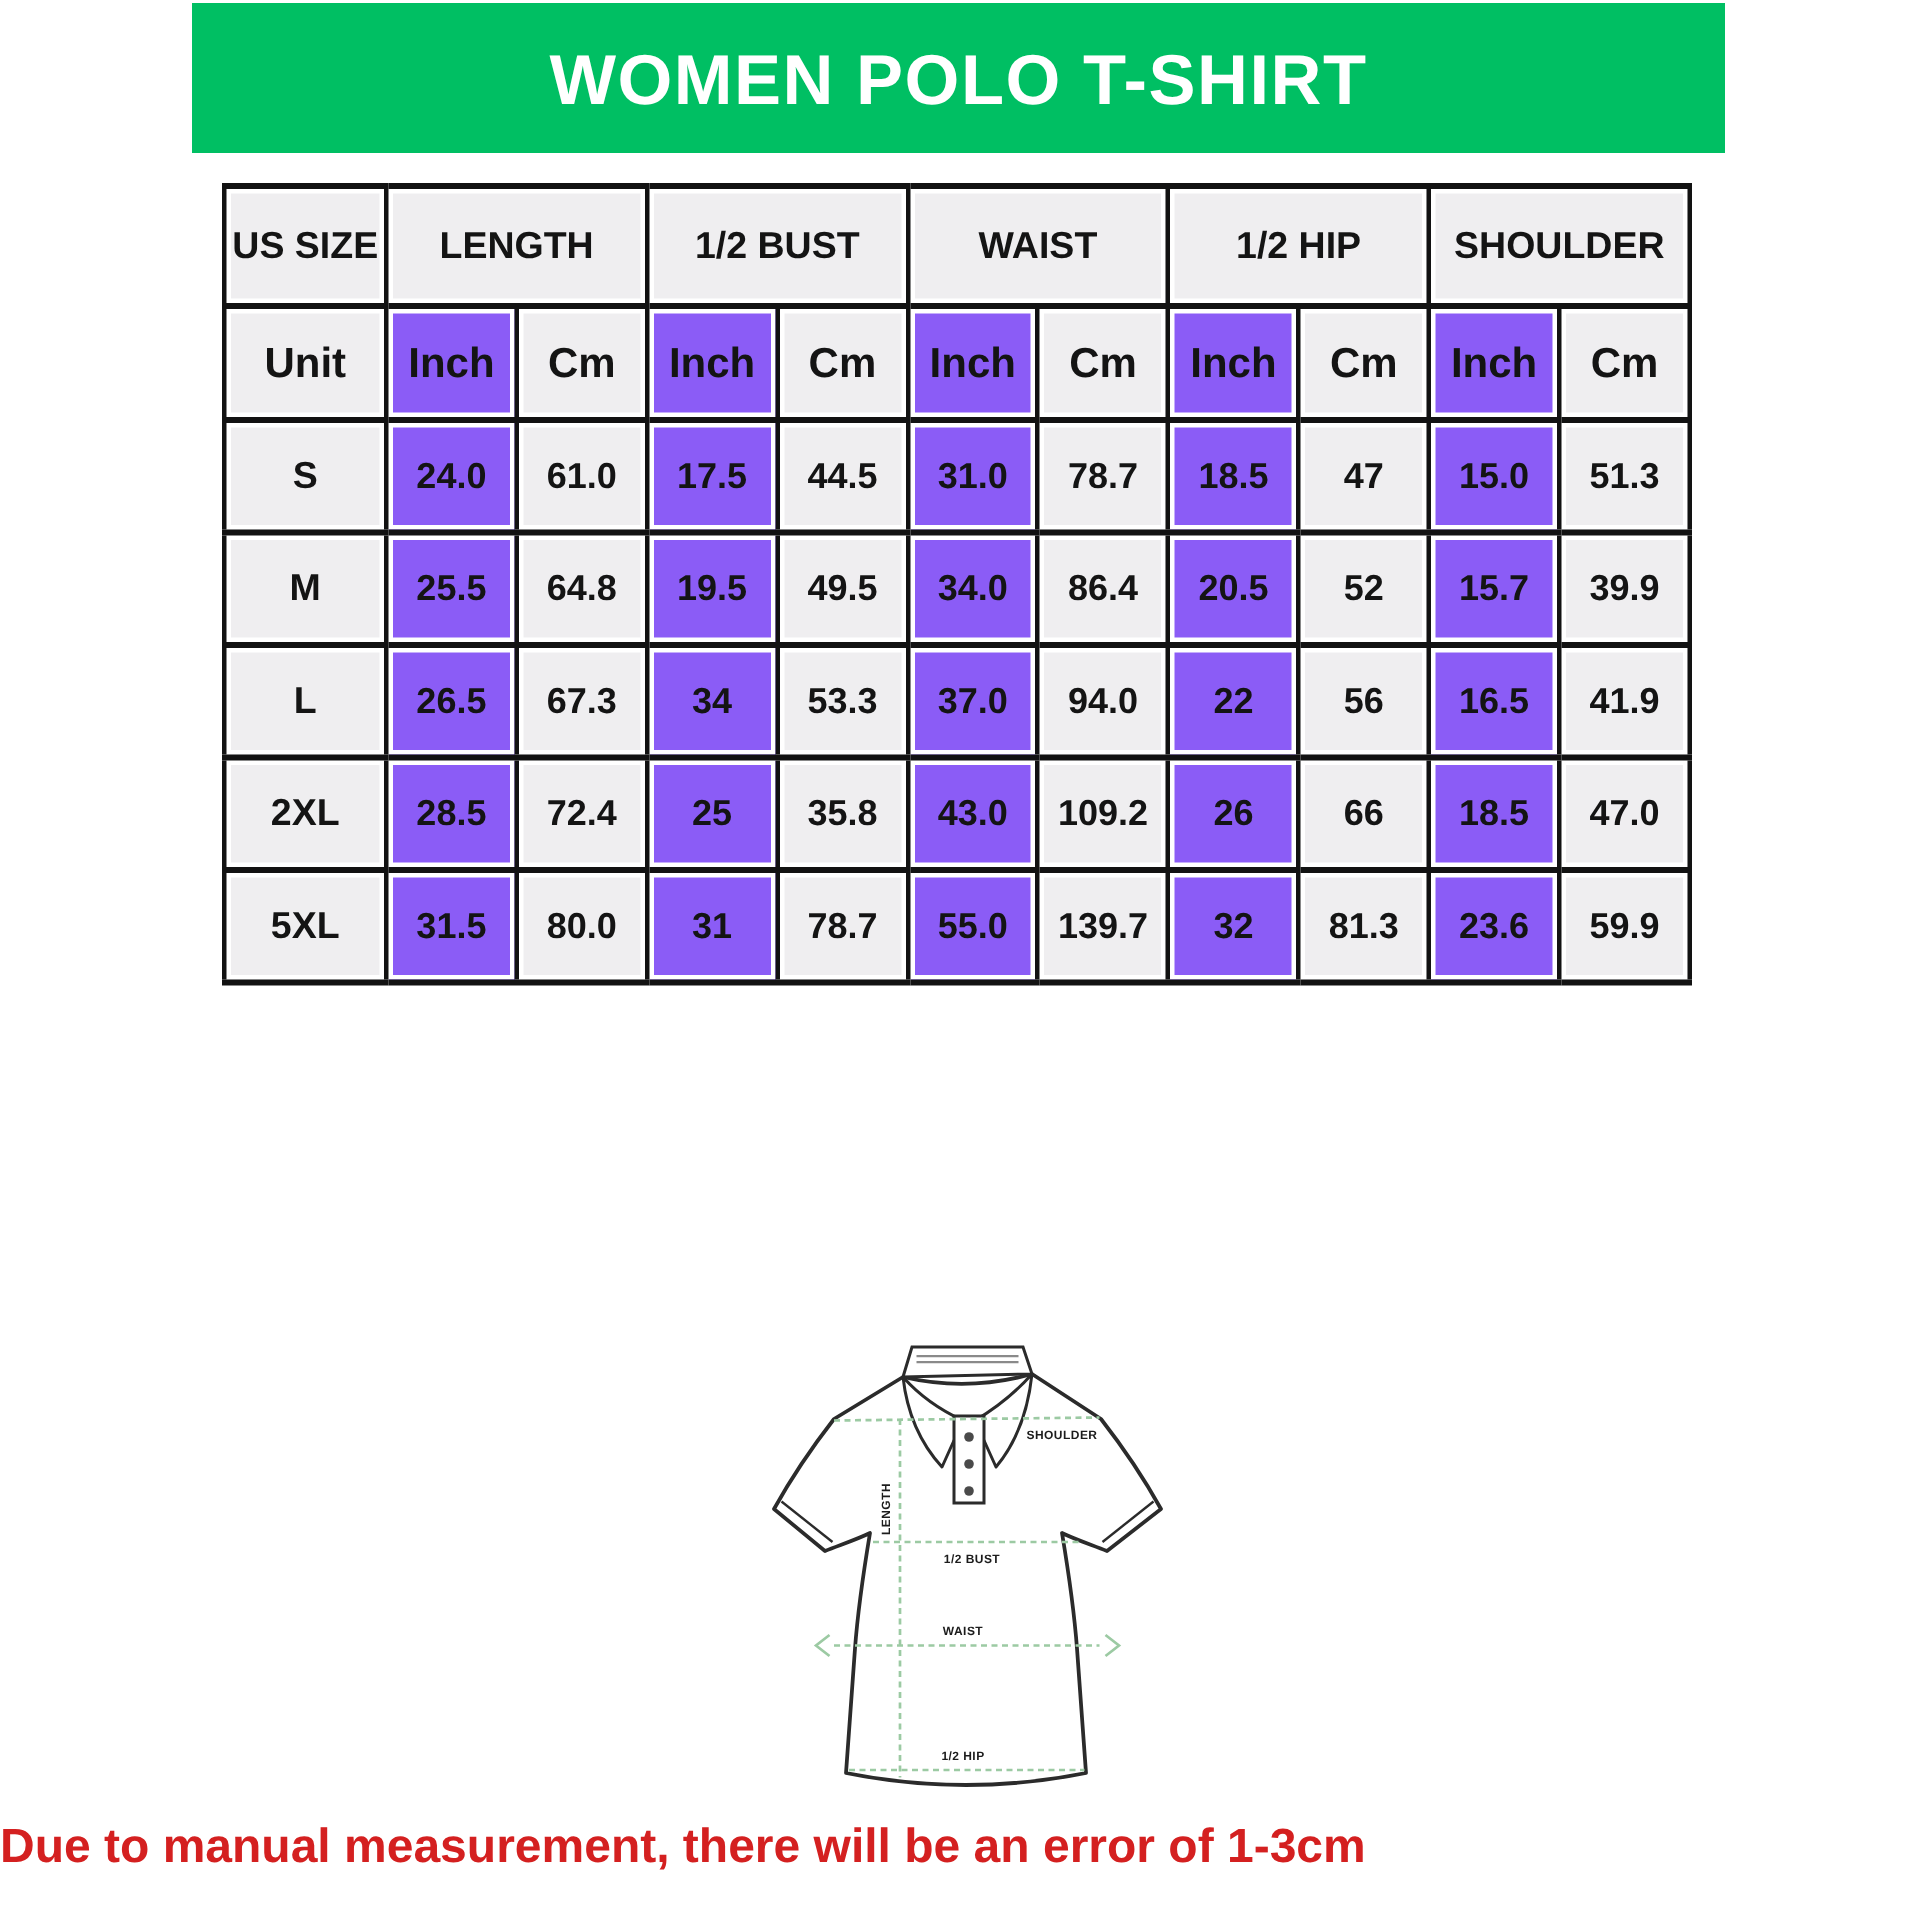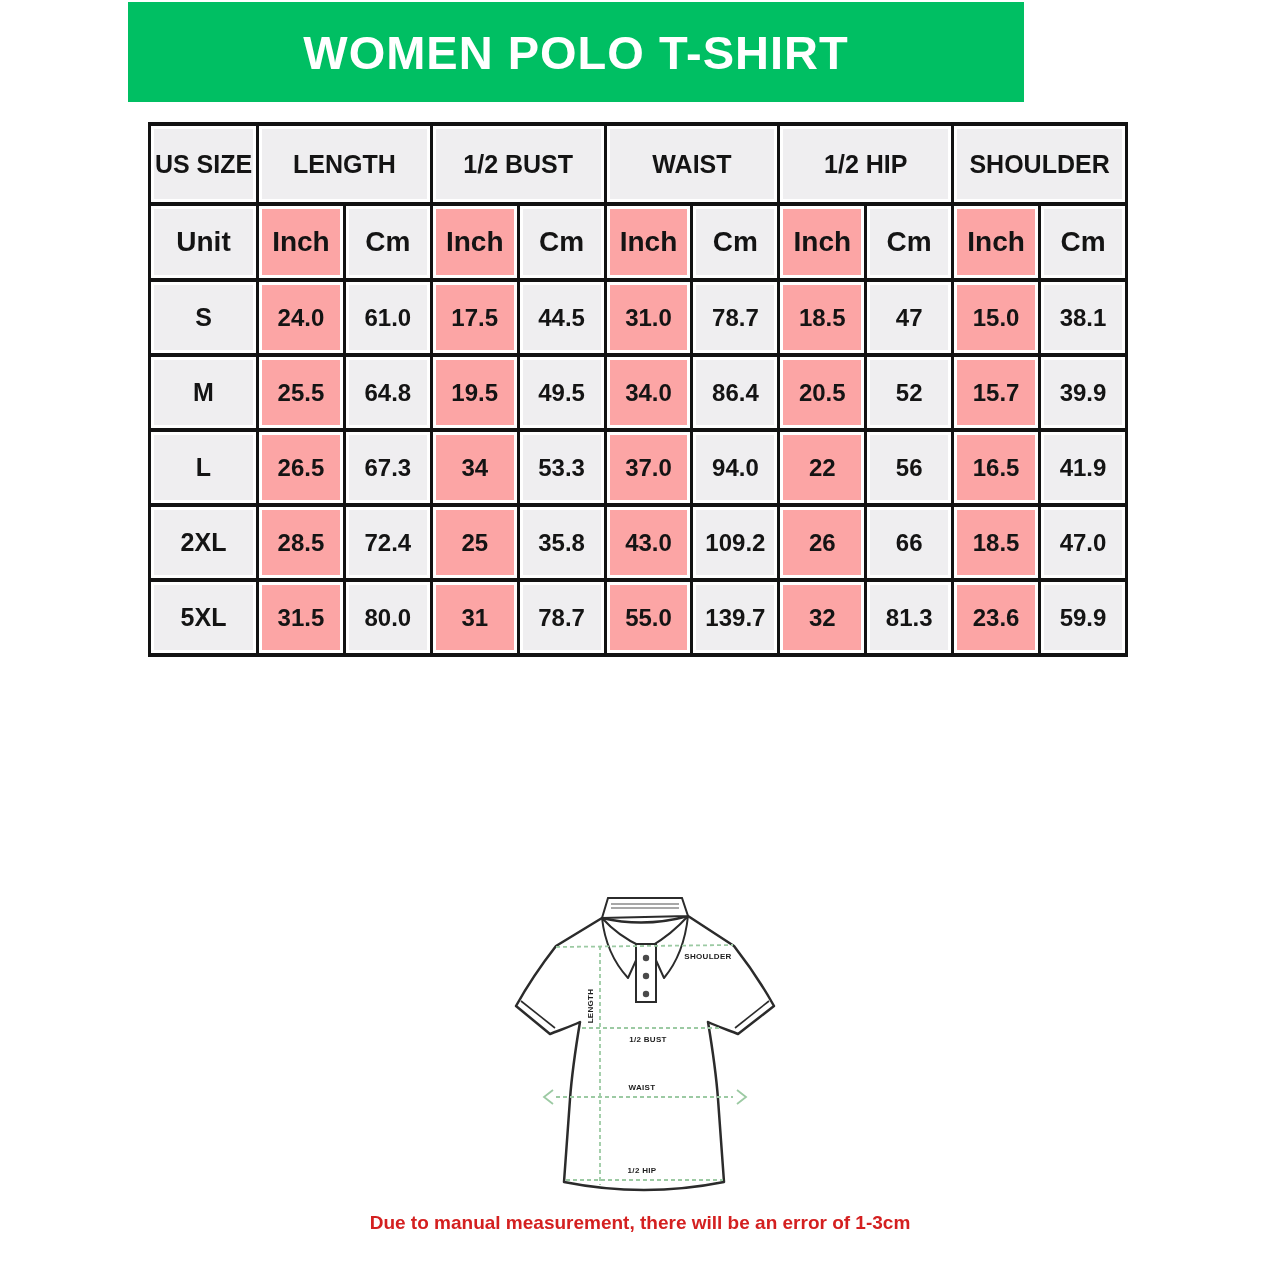--- a/index.html
+++ b/index.html
@@ -6,21 +6,21 @@
   html,body { margin:0; padding:0; }
   body {
     width:1280px; height:1280px; position:relative;
     background:#ffffff;
     font-family:"Liberation Sans","DejaVu Sans",sans-serif;
     color:#141414;
   }
 
   
   .banner {
-    position:absolute; left:128px; top:2px; width:896px; height:100px;
+    position:absolute; left:128px; top:2px; width:1022px; height:100px;
     background:#00bf63;
     display:flex; align-items:center; justify-content:center;
   }
   .banner-title {
     color:#ffffff; font-size:47px; font-weight:bold; letter-spacing:1px;
     margin:0; white-space:nowrap;
   }
 
   
   table.size-table {
@@ -30,21 +30,21 @@
   }
   .size-table th, .size-table td {
     border:3px solid #121212;
     border-top-width:4px; border-bottom-width:4px;
     text-align:center; vertical-align:middle;
     box-shadow: inset 0 0 0 3px #ffffff;
     overflow:hidden; white-space:nowrap;
     color:#141414;
   }
   .shade { background:#efeef0; }
-  .plain { background:#fca5a5; }
+  .plain { background:#8b5cf6; }
   tr.group-row  { height:80px; }
   tr.group-row th { font-size:25px; font-weight:bold; }
   tr.unit-row   { height:76px; }
   tr.unit-row th { font-size:28px; font-weight:bold; }
   tbody tr { height:75px; }
   tbody td { font-size:24px; font-weight:bold; }
   tbody td.size-cell { font-size:25px; }
 
   
   .shirt-wrap {
@@ -52,21 +52,21 @@
   }
   .shirt-wrap svg { width:100%; height:100%; display:block; }
   .m-label {
     font-family:"Liberation Sans","DejaVu Sans",sans-serif;
     font-size:8px; font-weight:bold; fill:#1c1c1c; letter-spacing:.3px;
   }
 
   
   .footnote {
     position:absolute; left:0; top:1212px; width:1280px;
-    text-align:center; font-size:19px; font-weight:bold; color:#d42020;
+    font-size:32px; font-weight:bold; color:#d42020;
   }
 </style>
 </head>
 <body>
 
 <div class="banner">
   <h1 class="banner-title">WOMEN POLO T-SHIRT</h1>
 </div>
 
 <table class="size-table">
@@ -111,21 +111,21 @@
         <td class="shade size-cell">S</td>
         <td class="plain">24.0</td>
         <td class="shade">61.0</td>
         <td class="plain">17.5</td>
         <td class="shade">44.5</td>
         <td class="plain">31.0</td>
         <td class="shade">78.7</td>
         <td class="plain">18.5</td>
         <td class="shade">47</td>
         <td class="plain">15.0</td>
-        <td class="shade">38.1</td>
+        <td class="shade">51.3</td>
       </tr>
       <tr>
         <td class="shade size-cell">M</td>
         <td class="plain">25.5</td>
         <td class="shade">64.8</td>
         <td class="plain">19.5</td>
         <td class="shade">49.5</td>
         <td class="plain">34.0</td>
         <td class="shade">86.4</td>
         <td class="plain">20.5</td>

